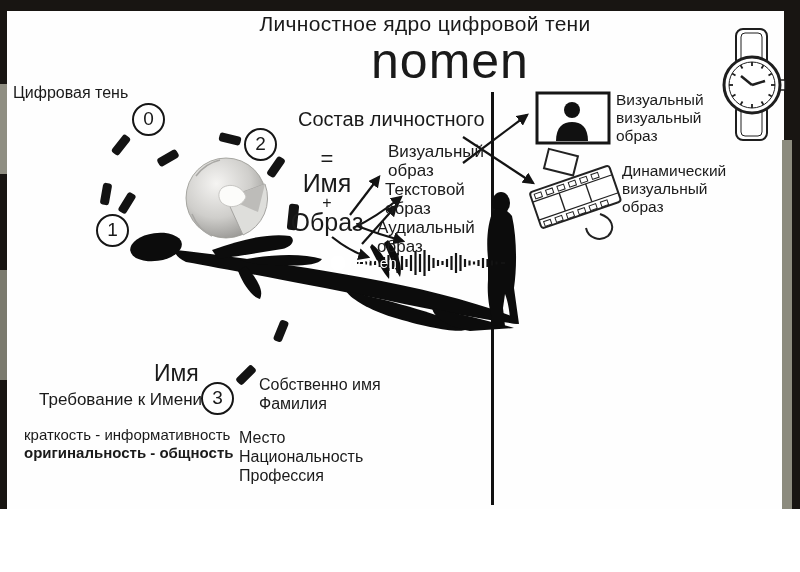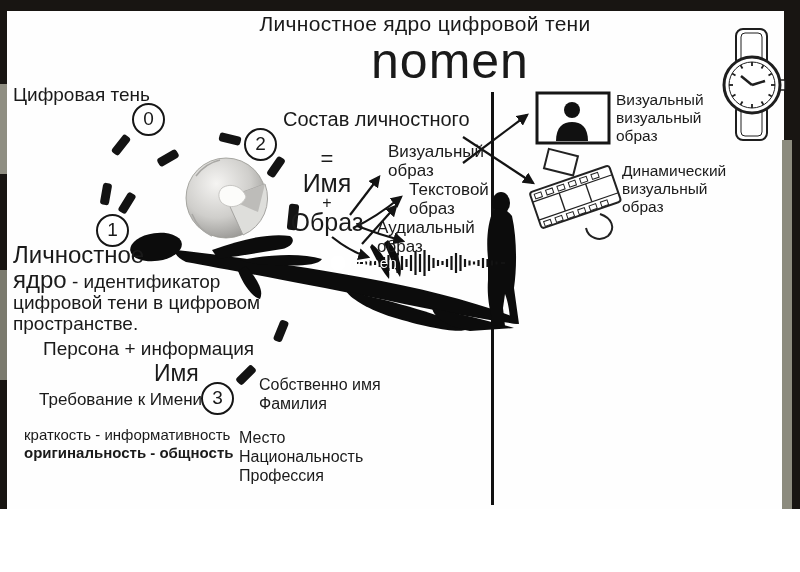--- a/index.html
+++ b/index.html
@@ -8,21 +8,21 @@
   .abs{position:absolute;}
   #page{left:7px;top:11px;width:777px;height:542px;background:#fefefe;}
   .edge{background:#a9a89b;}
   .txt{white-space:nowrap;}
   .center{text-align:center;}
   .marker{width:33px;height:33px;border:2.5px solid #161616;border-radius:50%;
           background:#fff;box-sizing:border-box;font-size:19px;line-height:28px;
           text-align:center;z-index:5;}
   .t-title{font-size:21px;letter-spacing:.3px;}
   .t-nomen{font-size:50px;line-height:1;letter-spacing:1px;}
-  .s20{font-size:19px;} .s24{font-size:24px;} .s19{font-size:19px;}
+  .s20{font-size:16px;} .s24{font-size:24px;} .s19{font-size:19px;}
   .s17{font-size:17px;line-height:1.13;} .s155{font-size:15.5px;line-height:1.16;}
   .s15{font-size:15px;} .s16{font-size:16px;line-height:1.18;}
   .eqcol{width:90px;text-align:center;}
   .eqcol .eq{font-size:22px;line-height:22px;}
   .eqcol .nm{font-size:25px;line-height:26px;}
   .eqcol .pl{font-size:16px;line-height:13px;}
   .eqcol .ob{font-size:25px;line-height:26px;}
   .wht{color:#fff;}
   svg{position:absolute;left:0;top:0;}
 </style>
@@ -164,62 +164,55 @@
   <div class="abs txt t-title center" style="left:45px;top:12px;width:760px;">Личностное ядро цифровой тени</div>
   <div class="abs txt t-nomen center" style="left:120px;top:36px;width:660px;">nomen</div>
 
   <div class="abs txt s20" style="left:13px;top:84px;">Цифровая тень</div>
 
   <div class="abs marker" style="left:132px;top:103px;">0</div>
   <div class="abs marker" style="left:96px;top:214px;">1</div>
   <div class="abs marker" style="left:244px;top:128px;">2</div>
   <div class="abs marker" style="left:201px;top:382px;">3</div>
 
-  <div class="abs" style="left:283px;top:108px;font-size:20px;line-height:1.1;">
+  <div class="abs" style="left:298px;top:108px;font-size:20px;line-height:1.1;">
     <div class="txt">Состав личностного</div>
   </div>
 
   <div class="abs eqcol" style="left:282px;top:148px;">
     <div class="eq">=</div>
     <div class="nm">Имя</div>
     <div class="pl">+</div>
     <div class="ob">Образ</div>
   </div>
 
   <div class="abs s17" style="left:388px;top:142px;">
     <div class="txt">Визуальный</div>
     <div class="txt">образ</div>
   </div>
-  <div class="abs s17" style="left:409px;top:180px;">
+  <div class="abs s17" style="left:385px;top:180px;">
     <div class="txt">Текстовой</div>
     <div class="txt">образ</div>
   </div>
   <div class="abs s17" style="left:377px;top:218px;">
     <div class="txt">Аудиальный</div>
     <div class="txt">образ</div>
   </div>
 
   <div class="abs s155" style="left:616px;top:91px;">
     <div class="txt">Визуальный</div>
     <div class="txt">визуальный</div>
     <div class="txt">образ</div>
   </div>
   <div class="abs s155" style="left:622px;top:162px;">
     <div class="txt">Динамический</div>
     <div class="txt">визуальный</div>
     <div class="txt">образ</div>
   </div>
 
-  <div class="abs" style="left:13px;top:243px;">
-    <div class="txt s24" style="line-height:1.02;">Личностное</div>
-    <div class="txt" style="line-height:1.05;"><span class="s24">ядро</span><span class="s19"> - идентификатор</span></div>
-    <div class="txt s19" style="line-height:1.1;">цифровой тени в цифровом</div>
-    <div class="txt s19" style="line-height:1.1;">пространстве.</div>
-    <div class="txt s19" style="margin-left:30px;margin-top:4px;">Персона + информация</div>
-  </div>
 
   <div class="abs txt wht" style="left:349px;top:254px;font-size:15px;letter-spacing:.5px;z-index:6;">nomen</div>
 
   <div class="abs txt" style="left:154px;top:360px;font-size:23px;">Имя</div>
   <div class="abs txt s17" style="left:39px;top:390px;">Требование к Имени</div>
   <div class="abs txt s15" style="left:24px;top:426px;">краткость - информативность</div>
   <div class="abs txt s15" style="left:24px;top:444px;font-weight:bold;">оригинальность - общность</div>
 
   <div class="abs s16" style="left:239px;top:376px;margin-left:20px;">
     <div class="txt">Собственно имя</div>

